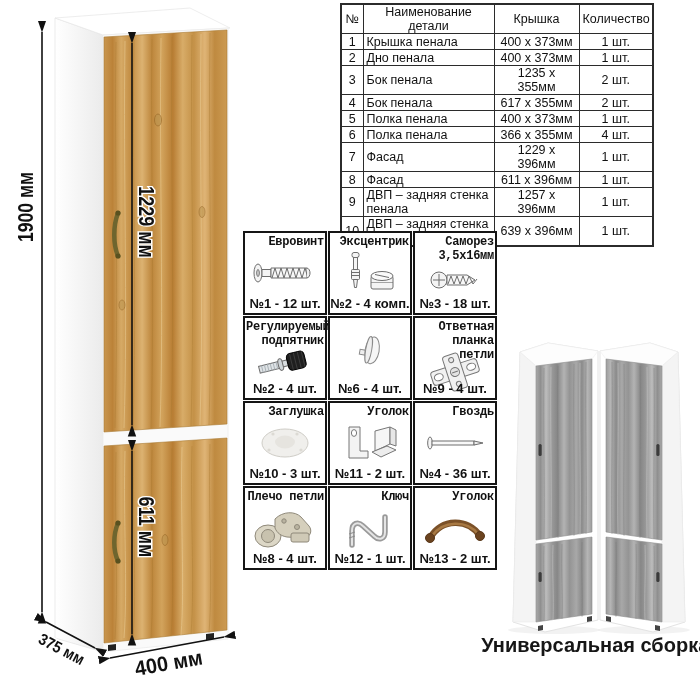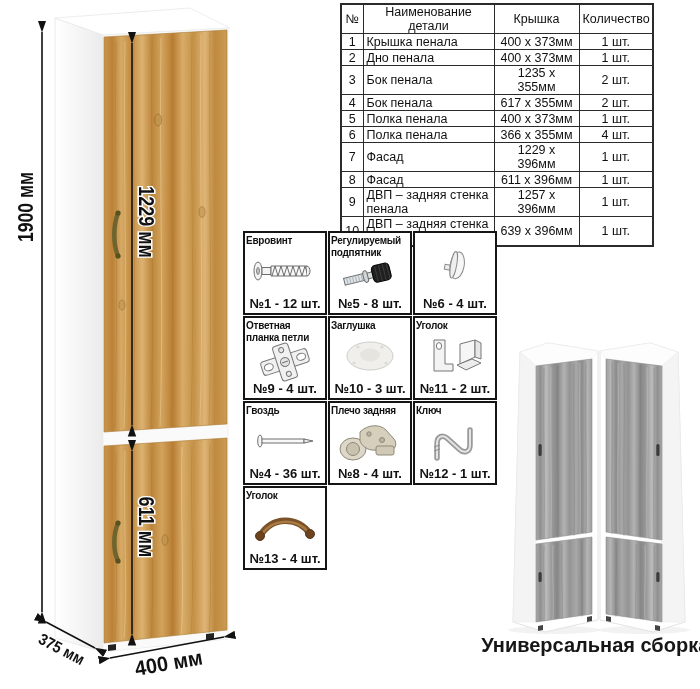--- a/index.html
+++ b/index.html
@@ -11,22 +11,22 @@
         table-layout:fixed;border:2px solid #2b2b2b;font-size:12.5px;line-height:1.12;}
   .parts-table th,.parts-table td{border:1px solid #2b2b2b;padding:0 3px;overflow:hidden;}
   .parts-table th{font-weight:normal;text-align:center;height:16px;}
   .parts-table td{height:15px;}
   .parts-table td.c{text-align:center;}
   
   .hw-grid{position:absolute;left:243px;top:231px;display:grid;
         grid-template-columns:repeat(3,84px);grid-auto-rows:84px;gap:1px;}
   .hw-cell{border:2px solid #151515;background:#fff;box-sizing:border-box;display:flex;
         flex-direction:column;align-items:center;padding:2px 1px 1px;}
-  .hw-title{font-weight:bold;font-size:10px;line-height:1.18;text-align:left;
-        letter-spacing:-0.25px;width:100%;}
+  .hw-title{font-weight:bold;font-size:12px;line-height:1.18;text-align:right;
+        letter-spacing:-0.25px;width:100%;font-family:Liberation Mono, monospace;}
   .hw-icon{flex:1;display:flex;align-items:center;justify-content:center;min-height:0;}
   .hw-count{font-weight:bold;font-size:13px;margin-top:auto;padding-bottom:1px;white-space:nowrap;}
   
   .dim{font-weight:bold;font-size:22px;fill:#111;paint-order:stroke;stroke:#fff;stroke-width:3px;}
   .dim-sm{font-weight:bold;font-size:16px;fill:#111;paint-order:stroke;stroke:#fff;stroke-width:3px;}
   .dim-lg{font-weight:bold;font-size:21px;fill:#111;paint-order:stroke;stroke:#fff;stroke-width:3px;}
   
   .caption{position:absolute;left:480px;top:634px;width:236px;text-align:center;
         font-weight:bold;font-size:20px;color:#161616;}
   .icon-stroke{stroke:#6e6e6e;fill:#f4f4f4;}
@@ -216,37 +216,72 @@
           <rect x="12" y="9.5" width="9" height="7"></rect>
           <path d="M21,8 h36 v10 h-36 z" fill="#f8f8f8"></path>
           <path d="M22,18 l3,-10 l3,10 l3,-10 l3,10 l3,-10 l3,10 l3,-10 l3,10 l3,-10 l3,10 l3,-10 l3,10" fill="none"></path>
           <path d="M57,8 c4,1 4,9 0,10" fill="#f0f0f0"></path>
         </g>
           </svg>
       </div>
       <div class="hw-count">№1 - 12 шт.</div>
     </div>
 
-
+    <div class="hw-cell">
+      <div class="hw-title">Эксцентрик</div>
+      <div class="hw-icon">
+        <svg width="58" height="44">
+            <g class="icon-stroke" stroke-width="1">
+          <rect x="11" y="1.5" width="7" height="5" rx="2"></rect>
+              <rect x="12.5" y="6.5" width="4" height="12"></rect>
+          <rect x="10.5" y="18.5" width="8" height="10" rx="1"></rect>
+          <line x1="10.5" y1="21.5" x2="18.5" y2="21.5"></line>
+              <line x1="10.5" y1="24.5" x2="18.5" y2="24.5"></line>
+          <path d="M12.5,28.5 l1,8 h2 l1,-8 z"></path>
+          <rect x="30" y="25" width="22" height="13" rx="2"></rect>
+          <ellipse cx="41" cy="25" rx="11" ry="4.5" fill="#fafafa"></ellipse>
+          <line x1="34" y1="23.5" x2="48" y2="26.5"></line>
+              <line x1="30" y1="31.5" x2="52" y2="31.5" opacity=".6"></line>
+        </g>
+          </svg>
+      </div>
+      <div class="hw-count">№2 - 4 комп.</div>
+    </div>
+
+    <div class="hw-cell">
+      <div class="hw-title">Саморез 3,5х16мм</div>
+      <div class="hw-icon">
+        <svg width="56" height="30">
+            <g class="icon-stroke" stroke-width="1">
+          <circle cx="12" cy="15" r="8"></circle>
+          <line x1="12" y1="9" x2="12" y2="21"></line>
+              <line x1="6" y1="15" x2="18" y2="15"></line>
+          <path d="M20,10 h20 l8,5 l-8,5 h-20 z" fill="#f8f8f8"></path>
+          <path d="M21,19 l3,-8 l3,8 l3,-8 l3,8 l3,-8 l3,8 l3,-8 l4,8 l4,-5" fill="none"></path>
+        </g>
+          </svg>
+      </div>
+      <div class="hw-count">№3 - 18 шт.</div>
+    </div>
 
     <div class="hw-cell">
       <div class="hw-title">Регулируемый подпятник</div>
       <div class="hw-icon">
         <svg width="56" height="34">
             <g transform="rotate(-14 28 17)" stroke="#6e6e6e">
           <rect x="2" y="12" width="20" height="7" fill="#dfe3e6"></rect>
           <path d="M5,12 v7 M8,12 v7 M11,12 v7 M14,12 v7 M17,12 v7 M20,12 v7" stroke="#aab3b8" fill="none"></path>
           <ellipse cx="24" cy="15.5" rx="2.5" ry="6" fill="#cfd5d9"></ellipse>
           <rect x="26" y="12.5" width="6" height="6" fill="#d8dde0"></rect>
           <rect x="31" y="7" width="18" height="17" rx="4" fill="#1f1f1f" stroke="#000"></rect>
           <path d="M35,7.5 v16 M39,7 v17 M43,7 v17 M47,7.5 v16" stroke="#3c3c3c" fill="none"></path>
         </g>
           </svg>
       </div>
-      <div class="hw-count">№5 - 8 шт.</div>
+      <div class="hw-count">№2 - 4 шт.</div>
     </div>
 
     <div class="hw-cell">
       <div class="hw-icon">
         <svg width="34" height="38">
             <g stroke="#8a8a8a" fill="#f6f6f6" transform="rotate(10 17 19)">
           <rect x="7" y="19" width="7" height="5" fill="#eee"></rect>
           <ellipse cx="19" cy="18" rx="7" ry="13.5"></ellipse>
           <ellipse cx="15.5" cy="18" rx="3" ry="13.5" fill="#efefef"></ellipse>
         </g>
@@ -314,21 +349,21 @@
           <ellipse cx="6" cy="8" rx="2.3" ry="6"></ellipse>
           <rect x="8" y="6" width="42" height="4" fill="#f8f8f8"></rect>
           <path d="M50,6 l9,2 l-9,2 z" fill="#eee"></path>
         </g>
           </svg>
       </div>
       <div class="hw-count">№4 - 36 шт.</div>
     </div>
 
     <div class="hw-cell">
-      <div class="hw-title">Плечо задняя</div>
+      <div class="hw-title">Плечо петли</div>
       <div class="hw-icon">
         <svg width="64" height="42">
             <g stroke="#8f897a" fill="#dcd7c6">
           <ellipse cx="15" cy="29" rx="13" ry="11"></ellipse>
           <circle cx="15" cy="29" r="6.5" fill="#c8c2ae"></circle>
           <path d="M22,12 c8,-8 20,-8 26,-2 l8,9 c4,5 1,12 -6,12 l-16,-1 c-6,-1 -10,-4 -12,-9 z" fill="#d5cfbc"></path>
           <rect x="38" y="26" width="18" height="9" rx="2" fill="#cfc9b6"></rect>
           <circle cx="44" cy="20" r="2.5" fill="#b9b3a0"></circle>
               <circle cx="31" cy="14" r="2.2" fill="#b9b3a0"></circle>
         </g>
@@ -352,21 +387,21 @@
     <div class="hw-cell">
       <div class="hw-title">Уголок</div>
       <div class="hw-icon">
         <svg width="66" height="34">
           <path d="M8,27 C20,7 46,7 58,25" fill="none" stroke="#7b5128" stroke-width="6.5" stroke-linecap="round"></path>
           <path d="M10,25 C21,9 45,9 56,23" fill="none" stroke="#a87943" stroke-width="2.5" stroke-linecap="round"></path>
           <circle cx="8" cy="27" r="4.5" fill="#6b431f" stroke="#58371a"></circle>
           <circle cx="58" cy="25" r="4.5" fill="#6b431f" stroke="#58371a"></circle>
         </svg>
       </div>
-      <div class="hw-count">№13 - 4 шт.</div>
+      <div class="hw-count">№13 - 2 шт.</div>
     </div>
   </div>
 
   <svg width="214" height="296" viewBox="0 0 214 296" style="position:absolute;left:492px;top:340px;">
     <defs>
       <linearGradient id="gwood" x1="0" y1="0" x2="1" y2="0">
         <stop offset="0" stop-color="#a9a9a9"></stop>
           <stop offset=".08" stop-color="#8f8f8f"></stop>
         <stop offset=".18" stop-color="#bcbcbc"></stop>
           <stop offset=".28" stop-color="#9a9a9a"></stop>

